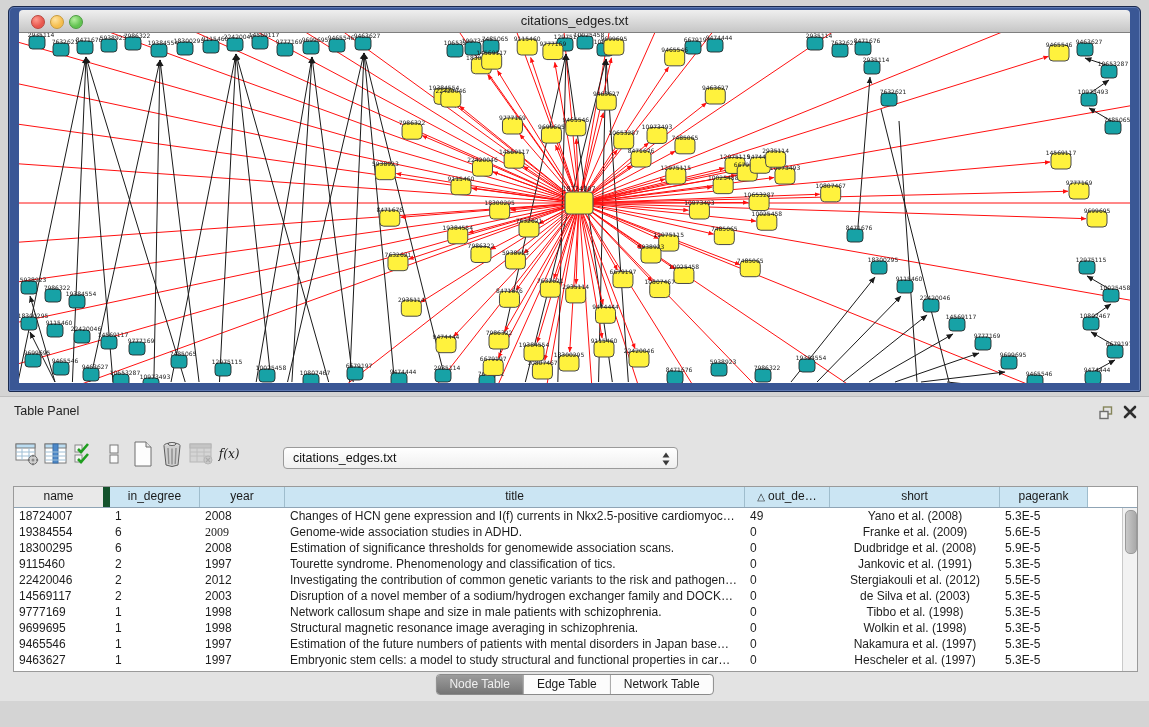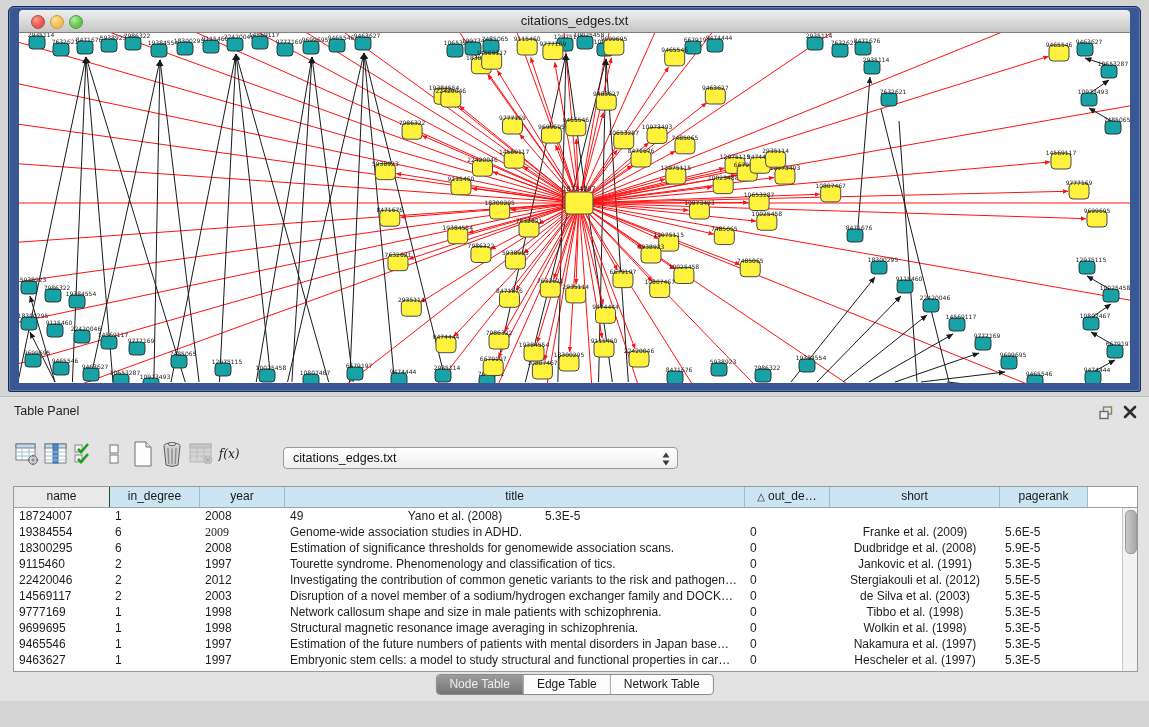--- a/index.html
+++ b/index.html
@@ -31,21 +31,21 @@
 
   .dropdown{position:absolute;left:283px;top:50px;width:395px;height:22px;border:1px solid #9A9A9A;border-radius:4px;
     background:linear-gradient(#FFFFFF,#EFEFEF);box-sizing:border-box;}
   .dropdown .dval{position:absolute;left:9px;top:3px;font-size:12.5px;color:#111;}
   .dropdown .darr{position:absolute;right:6px;top:3px;}
 
   .tablebox{position:absolute;left:13px;top:89px;width:1123px;height:184px;background:#fff;border:1px solid #9A9A9A;box-sizing:content-box;overflow:hidden;}
   .thead{display:flex;height:20px;border-bottom:1px solid #8FA4B5;background:#CBE5F3;}
   .th{box-sizing:border-box;height:20px;line-height:19px;font-size:12px;color:#1a1a1a;text-align:center;
     border-right:1px solid #9FBDCD;background:#CBE5F3;overflow:hidden;white-space:nowrap;}
-  .th.gray{background:#E9E9E9;border-right:1px solid #14532d;}
+  .th.gray{background:#E9E9E9;border-right:7px solid #14532d;}
   .th.filler{background:#fff;border-right:none;flex:1;}
   .th .sort{font-size:10px;margin-right:3px;}
   .trow{display:flex;height:16px;}
   .td{box-sizing:border-box;height:16px;line-height:16px;font-size:12px;color:#1d1d1d;padding:0 5px;
     overflow:hidden;white-space:nowrap;}
   .vsb{position:absolute;right:0;top:21px;bottom:0;width:14px;background:#F2F2F2;border-left:1px solid #C9C9C9;}
   .vsb .thumb{position:absolute;left:1.5px;top:2px;width:10px;height:42px;border-radius:5px;
     background:linear-gradient(90deg,#C9C9C9,#A9A9A9);border:1px solid #9A9A9A;}
 
   .tabsrow{position:absolute;left:50%;transform:translateX(-50%);top:277px;display:inline-flex;
@@ -594,20 +594,21 @@
           <div class="th" style="width: 85px;"><span class="sort">△</span><span>out_de…</span></div>
           <div class="th" style="width: 170px;"><span>short</span></div>
           <div class="th" style="width: 88px;"><span>pagerank</span></div>
           <div class="th filler"></div>
         </div>
       <div id="tbody">
           <div class="trow">
             <div class="td" style="width: 96px; text-align: left;">18724007</div>
             <div class="td" style="width: 90px; text-align: left;">1</div>
             <div class="td" style="width: 85px; text-align: left;">2008</div>
+            <div class="td" style="width: 460px; text-align: left;">Changes of HCN gene expression and I(f) currents in Nkx2.5-positive cardiomyoc…</div>
             <div class="td" style="width: 85px; text-align: left;">49</div>
             <div class="td" style="width: 170px; text-align: center;">Yano et al. (2008)</div>
             <div class="td" style="width: 88px; text-align: left;">5.3E-5</div>
           </div>
           <div class="trow">
             <div class="td" style="width: 96px; text-align: left;">19384554</div>
             <div class="td" style="width: 90px; text-align: left;">6</div>
             <div class="td" style="width: 85px; text-align: left; font-family: Liberation Serif, serif;">2009</div>
             <div class="td" style="width: 460px; text-align: left;">Genome-wide association studies in ADHD.</div>
             <div class="td" style="width: 85px; text-align: left;">0</div>

